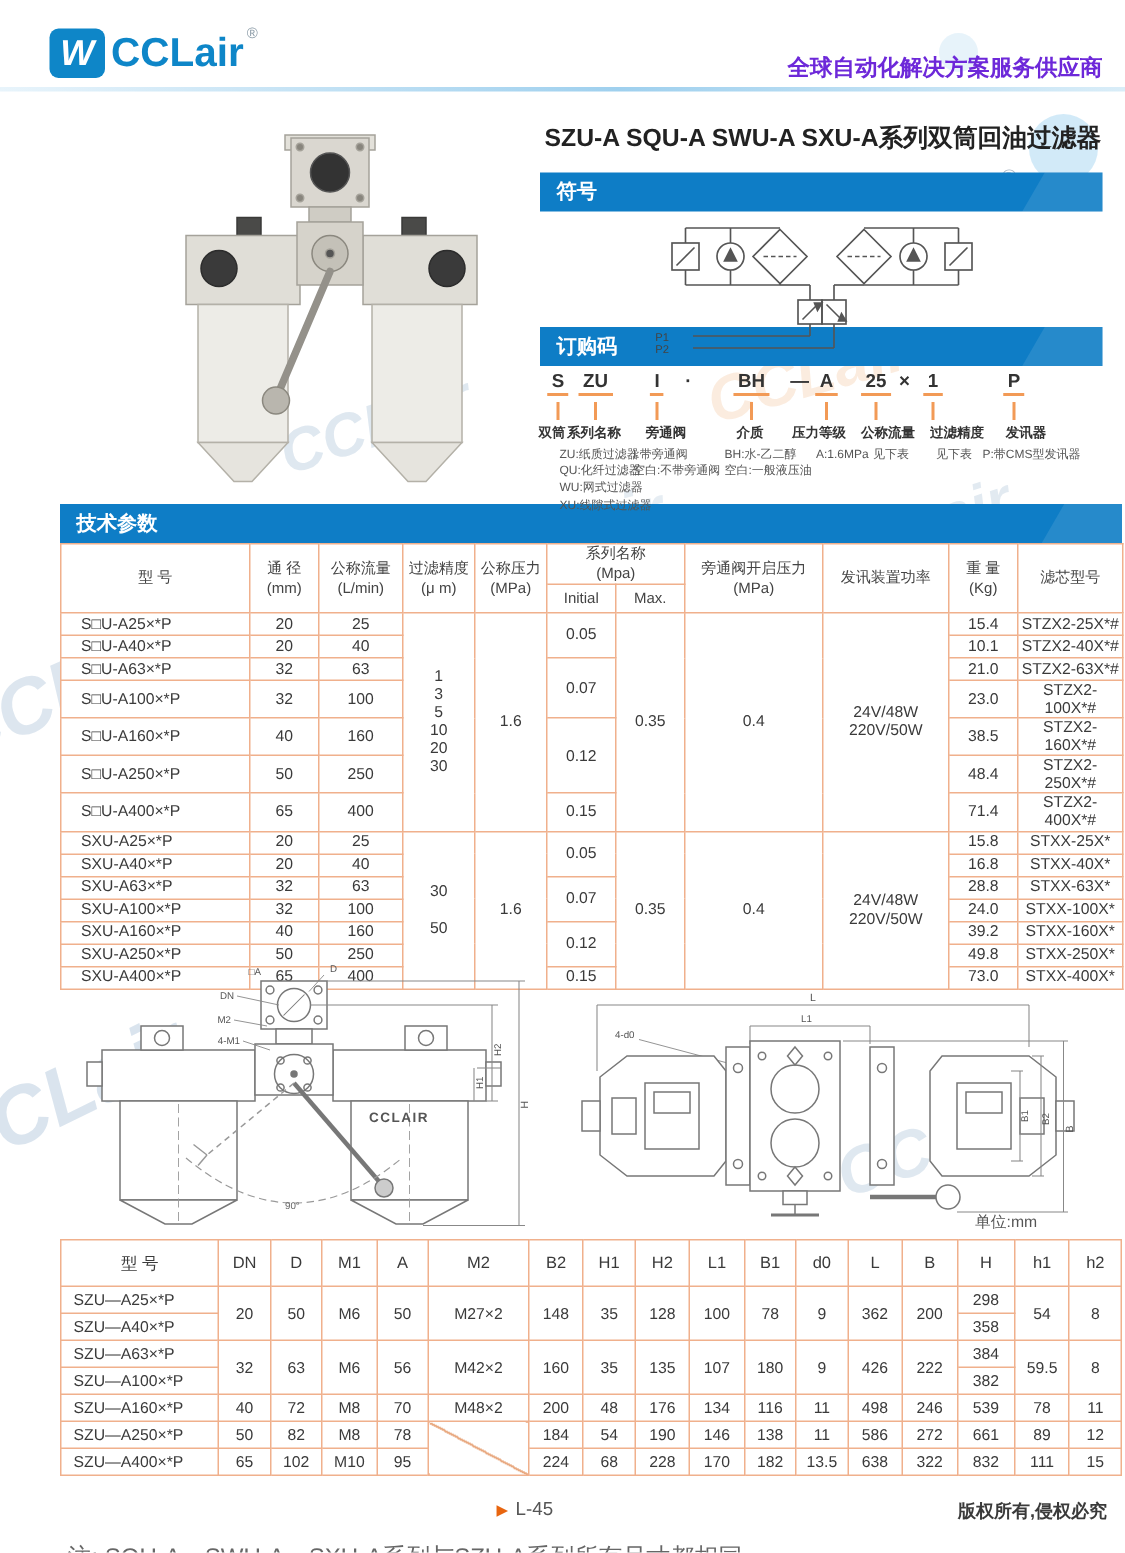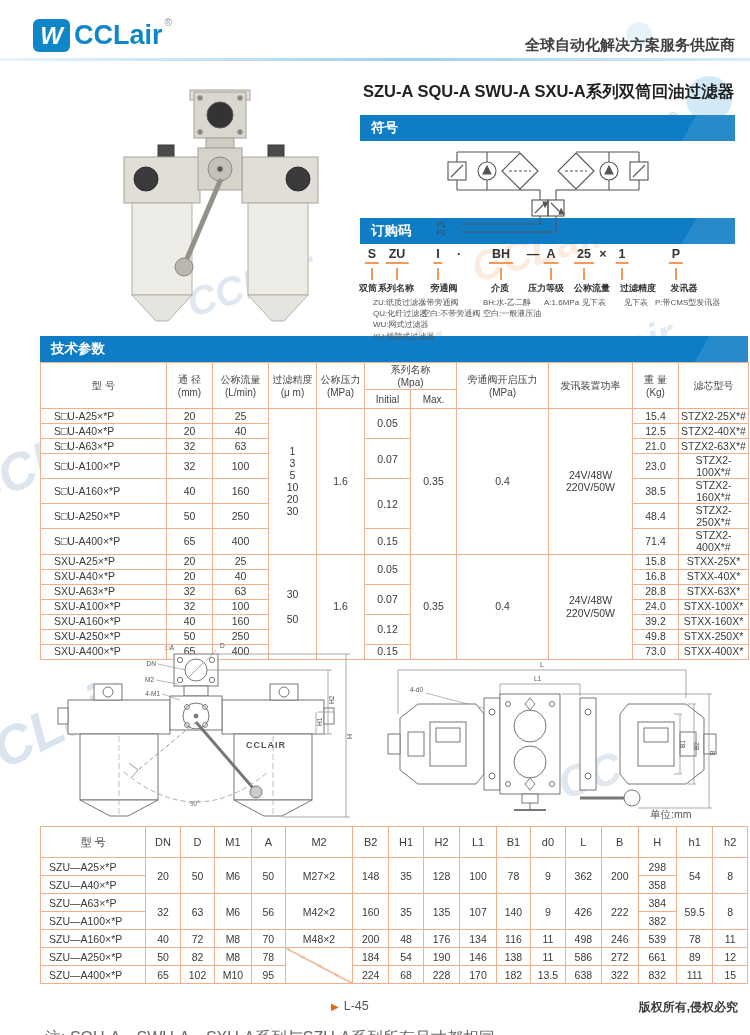--- a/index.html
+++ b/index.html
@@ -22,21 +22,21 @@
   .wm-circle{position:absolute;border-radius:50%;pointer-events:none;z-index:0;}
   .wmc1{left:686px;top:76px;width:46px;height:46px;background:rgba(155,208,240,.45);}
   .wmc2{left:626px;top:22px;width:26px;height:26px;background:rgba(185,220,242,.35);}
   .wm-reg{position:absolute;left:668px;top:110px;font-size:13px;color:rgba(120,140,160,.6);z-index:0;}
   
   .logo-wrap{left:33px;top:19px;display:flex;align-items:flex-start;z-index:2;}
   .logo-box{width:37px;height:33px;background:#0e86c8;border-radius:6px;color:#fff;
             font-weight:bold;font-style:italic;font-size:24px;text-align:center;line-height:33px;}
   .logo-text{font-size:27px;font-weight:bold;color:#0e86c8;margin-left:4px;line-height:33px;letter-spacing:0px;}
   .logo-reg{font-size:10px;color:#8a9aa6;margin-left:2px;margin-top:-2px;}
-  .tagline{right:15px;top:36px;font-size:15px;font-weight:bold;color:#404040;z-index:2;}
+  .tagline{right:15px;top:36px;font-size:15px;font-weight:bold;color:#6d28d9;z-index:2;}
   .hdr-line{left:0;top:58px;width:750px;height:3px;
             background:linear-gradient(to right,#e8f4fb,#9fd0ee 55%,#d9edf8);z-index:1;}
   .page-title{left:363px;top:81px;font-size:16.5px;font-weight:bold;color:#222;z-index:2;}
   
   .banner{position:absolute;height:26px;background:#0e7dc6;color:#fff;font-size:13.5px;
           font-weight:bold;line-height:26px;padding-left:11px;box-sizing:border-box;z-index:2;overflow:hidden;}
   .banner::after{content:"";position:absolute;right:-14px;top:-8px;width:60px;height:42px;
           background:rgba(255,255,255,.10);transform:skewX(-30deg);}
   .b-symbol{left:360px;top:115px;width:375px;}
   .b-order{left:360px;top:218px;width:375px;}
@@ -329,21 +329,21 @@
         <td rowspan="7">0.4</td>
         <td rowspan="7">24V/48W
 220V/50W</td>
         <td>15.4</td>
         <td>STZX2-25X*#</td>
       </tr>
       <tr>
         <td class="model">S□U-A40×*P</td>
         <td>20</td>
         <td>40</td>
-        <td>12.5</td>
+        <td>10.1</td>
         <td>STZX2-40X*#</td>
       </tr>
       <tr>
         <td class="model">S□U-A63×*P</td>
         <td>32</td>
         <td>63</td>
         <td rowspan="2">0.07</td>
         <td>21.0</td>
         <td>STZX2-63X*#</td>
       </tr>
@@ -641,21 +641,21 @@
         <td class="model">SZU—A63×*P</td>
         <td rowspan="2">32</td>
         <td rowspan="2">63</td>
         <td rowspan="2">M6</td>
         <td rowspan="2">56</td>
         <td rowspan="2">M42×2</td>
         <td rowspan="2">160</td>
         <td rowspan="2">35</td>
         <td rowspan="2">135</td>
         <td rowspan="2">107</td>
-        <td rowspan="2">140</td>
+        <td rowspan="2">180</td>
         <td rowspan="2">9</td>
         <td rowspan="2">426</td>
         <td rowspan="2">222</td>
         <td>384</td>
         <td rowspan="2">59.5</td>
         <td rowspan="2">8</td>
       </tr>
       <tr>
         <td class="model">SZU—A100×*P</td>
         <td>382</td>

